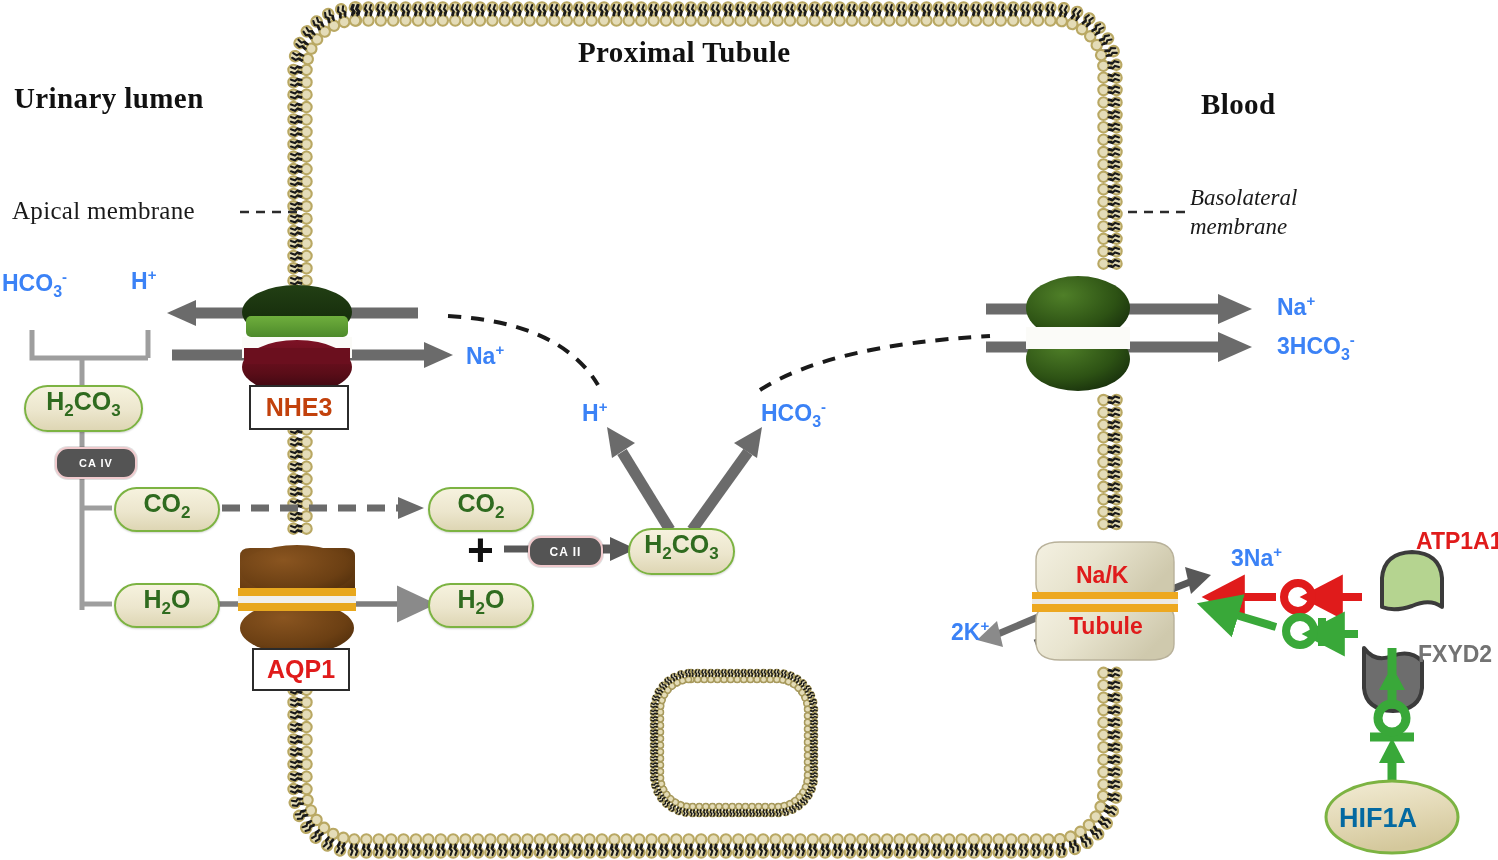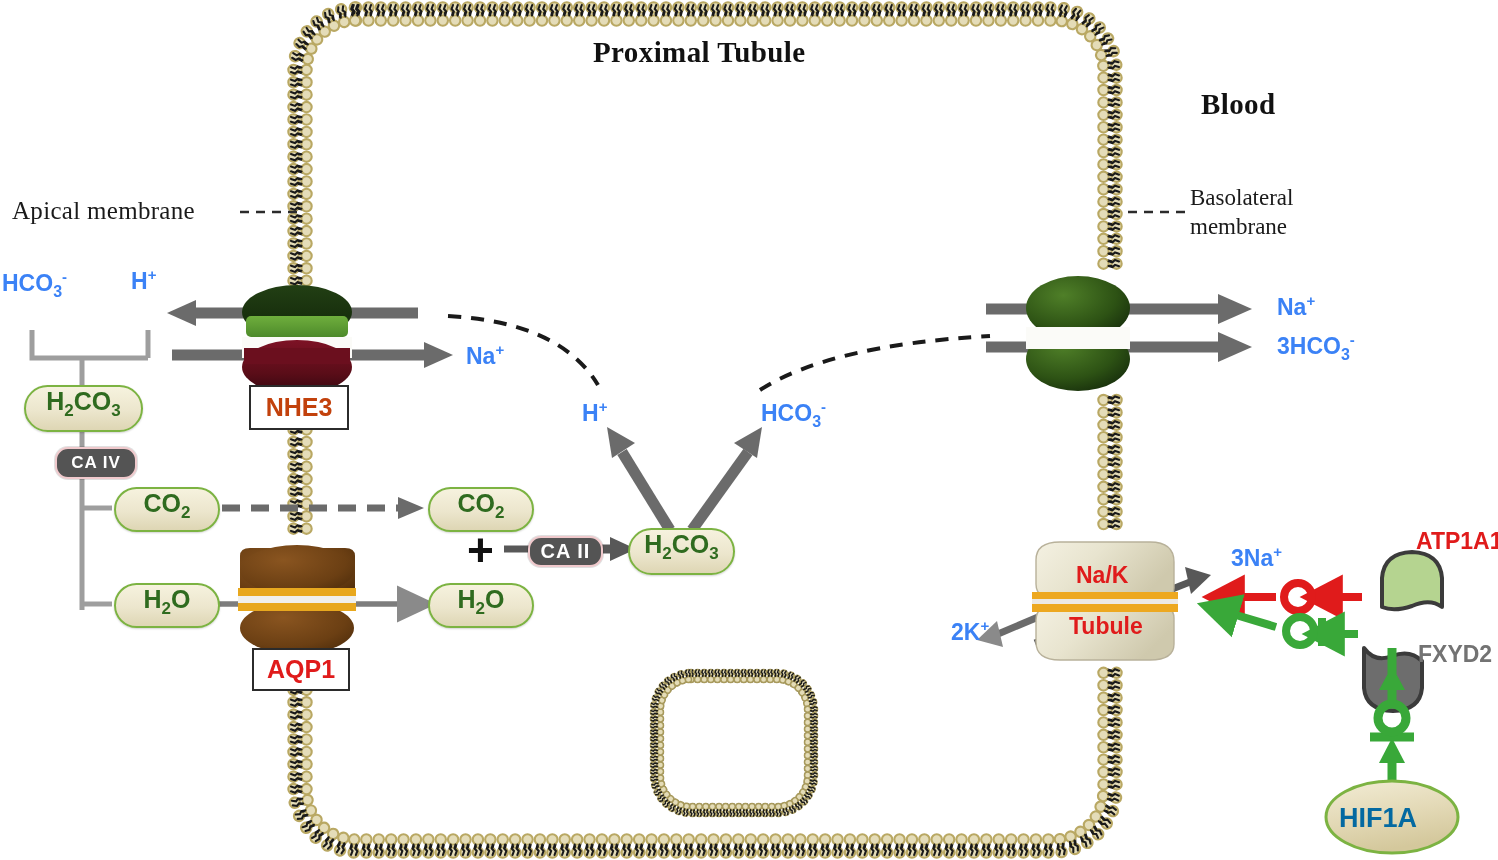--- a/index.html
+++ b/index.html
@@ -7,25 +7,25 @@
        font-family:"Liberation Sans", sans-serif;}
   #stage{position:absolute;left:0;top:0;width:1498px;height:860px;}
   #svgroot{position:absolute;left:0;top:0;width:1498px;height:860px;}
 
   .abs{position:absolute;}
 
   
   .serif-bold{font-family:"Liberation Serif", serif;font-weight:bold;color:#111;}
   .serif-reg{font-family:"Liberation Serif", serif;font-weight:normal;color:#1a1a1a;}
 
-  #title-proximal{left:578px;top:36px;font-size:29px;letter-spacing:.4px;margin-left:15px;}
+  #title-proximal{left:578px;top:36px;font-size:29px;letter-spacing:.4px;}
   #lbl-urinary{left:14px;top:82px;font-size:29px;letter-spacing:.4px;}
   #lbl-blood{left:1201px;top:88px;font-size:29px;letter-spacing:.4px;}
   #lbl-apical{left:12px;top:197px;font-size:25px;letter-spacing:.3px;white-space:nowrap;}
-  #lbl-basolateral{left:1190px;top:183px;font-size:23px;line-height:29px;}
+  #lbl-basolateral{left:1190px;top:183px;font-size:23px;line-height:29px;font-style:italic;}
 
   
   .ion{font-family:"Liberation Sans", sans-serif;font-weight:bold;color:#3b82f6;
        font-size:23px;white-space:nowrap;}
   .ion .sup{font-size:15px;vertical-align:super;}
   .ion .sub{font-size:16px;vertical-align:sub;}
 
   #ion-hco3-lumen{left:2px;top:268px;}
   #ion-h-lumen{left:131px;top:266px;}
   #ion-na-apical{left:466px;top:341px;}
@@ -48,25 +48,25 @@
   #pill-h2co3-lumen{left:24px;top:385px;width:115px;height:43px;}
   #pill-co2-lumen{left:114px;top:487px;width:102px;height:41px;}
   #pill-h2o-lumen{left:114px;top:583px;width:102px;height:41px;}
   #pill-co2-cyto{left:428px;top:487px;width:102px;height:41px;}
   #pill-h2o-cyto{left:428px;top:583px;width:102px;height:41px;}
   #pill-h2co3-cyto{left:628px;top:528px;width:103px;height:43px;}
 
   
   .ca-badge{position:absolute;display:flex;align-items:center;justify-content:center;
             background:#545454;border:2.5px solid #f0c9cc;border-radius:13px;
-            color:#ffffff;font-weight:bold;font-size:17px;letter-spacing:1px;
+            color:#ffffff;font-weight:bold;font-size:11px;letter-spacing:1px;
             font-family:"Liberation Sans", sans-serif;white-space:nowrap;
             box-shadow:0 0 0 1px rgba(0,0,0,.12);}
   #ca-iv{left:55px;top:447px;width:78px;height:28px;}
-  #ca-ii{left:528px;top:536px;width:71px;height:27px;font-size:20px;}
+  #ca-ii{left:528px;top:536px;width:71px;height:27px;font-size:12px;}
 
   
   .namebox{position:absolute;display:flex;align-items:center;justify-content:center;
            background:#ffffff;border:2px solid #2b2b2b;
            font-weight:bold;font-family:"Liberation Sans", sans-serif;white-space:nowrap;}
   #box-nhe3{left:249px;top:385px;width:96px;height:41px;font-size:25px;color:#c2410c;}
   #box-aqp1{left:252px;top:648px;width:94px;height:39px;font-size:25px;color:#e01b1b;}
   #box-nbce1{left:1033px;top:374px;width:191px;height:39px;font-size:24px;color:#e01b1b;}
 
   
@@ -888,20 +888,21 @@
       <circle cx="1392" cy="718" r="14" fill="none" stroke="#39a839" stroke-width="9"></circle>
       <path d="M 1392 702 L 1392 684" stroke="#39a839" stroke-width="9" fill="none"></path>
       <path d="M 1379 690 L 1392 666 L 1405 690 z" fill="#39a839"></path>
       <path d="M 1392 674 L 1392 648" stroke="#39a839" stroke-width="9" fill="none"></path>
     </g>
     <ellipse cx="1392" cy="817" rx="66" ry="36" fill="url(#g-hif)" stroke="#7cb342" stroke-width="3"></ellipse>
   </svg>
 
   <div class="abs serif-bold" id="title-proximal">Proximal Tubule</div>
 
+  <div class="abs serif-bold" id="lbl-urinary">Urinary lumen</div>
 
   <div class="abs serif-bold" id="lbl-blood">Blood</div>
 
   <div class="abs serif-reg" id="lbl-apical">Apical  membrane</div>
 
   <div class="abs serif-reg" id="lbl-basolateral">
     <div>Basolateral</div>
     <div>membrane</div>
   </div>
 

